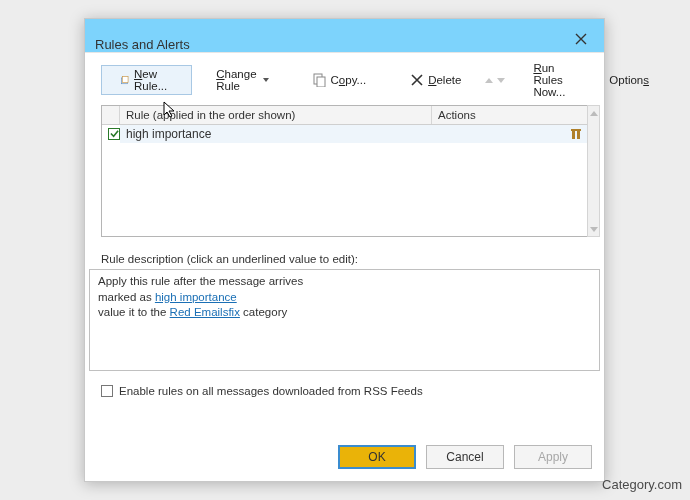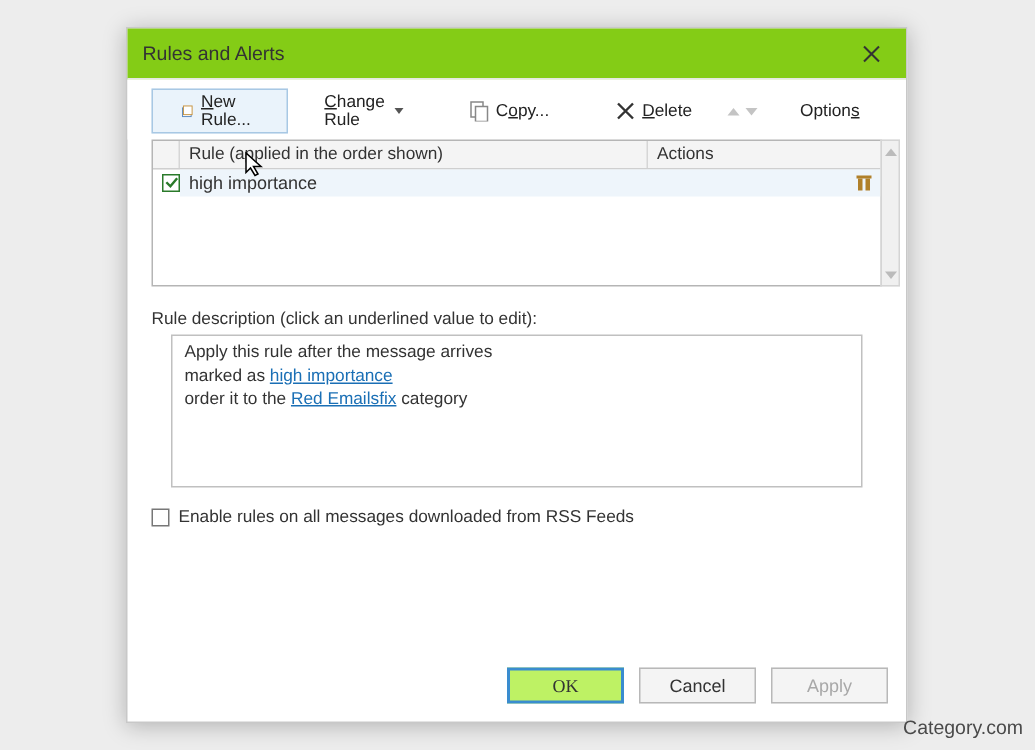--- a/index.html
+++ b/index.html
@@ -12,23 +12,23 @@
     position:relative;
   }
   .backdrop { position:absolute; inset:0; background:#ededed; }
   .dialog {
     position:absolute; left:84px; top:18px;
     width:521px; height:464px;
     background:#fff; border:1px solid #c8c8c8;
     box-shadow:0 2px 14px rgba(0,0,0,0.25);
   }
   .titlebar {
-    display:flex; align-items:center; justify-content:space-between;
+    display:flex; align-items:flex-end; justify-content:space-between;
     height:34px; padding:0 10px;
-    background:#84cc16; border-bottom:1px solid #e6e6e6;
+    background:#7dd3fc; border-bottom:1px solid #e6e6e6;
   }
   .titlebar .title { font-size:13px; }
   .closebtn {
     width:26px; height:26px; display:flex; align-items:center; justify-content:center;
     cursor:default;
   }
   .closebtn svg { width:12px; height:12px; }
   .tabs {
     display:flex; align-items:flex-end; gap:0;
     padding:8px 12px 0 12px;
@@ -56,21 +56,21 @@
     border:1px solid transparent;
   }
   .tbtn .u { text-decoration:underline; }
   .tbtn.hover { border:1px solid #a8c8e4; background:#eaf3fb; }
   .iconbox { width:14px; height:14px; display:flex; align-items:center; justify-content:center; }
   .arrowbtn { width:18px; height:16px; display:flex; align-items:center; justify-content:center; color:#888; }
   .arrowbtn.dis { color:#c4c4c4; }
   .ruleslist {
     margin:0 16px;
     border:1px solid #b5b5b5;
-    height:98px;
+    height:132px;
     position:relative;
     background:#fff;
   }
   .ruleslist .header {
     display:flex; background:#f4f4f4;
     border-bottom:1px solid #cfcfcf;
     font-size:11.5px; color:#333;
   }
   .ruleslist .header > div { padding:3px 6px; border-right:1px solid #d6d6d6; }
   .col-chk { width:18px; }
@@ -86,35 +86,35 @@
   .chk svg { width:9px; height:9px; }
   .actions-icons { display:flex; gap:2px; justify-content:flex-end; padding-right:4px !important; }
   .scrollbar {
     position:absolute; right:-13px; top:-1px; bottom:-1px; width:13px;
     background:#f0f0f0; border:1px solid #d4d4d4;
     display:flex; flex-direction:column; justify-content:space-between;
   }
   .sbarrow { height:14px; display:flex; align-items:center; justify-content:center; color:#999; }
   .desc-label { margin:16px 16px 4px 16px; font-size:11.5px; }
   .descbox {
-    margin:0 29px; border:1px solid #c0c0c0; height:102px;
+    margin:0 4px; border:1px solid #c0c0c0; height:102px;
     padding:4px 8px; font-size:11.5px; color:#333; line-height:1.35;
   }
   .link { color:#1a6fb5; text-decoration:underline; cursor:default; }
   .rssrow { margin:14px 16px 0 16px; display:flex; align-items:flex-end; gap:6px; font-size:11.5px; }
   .rssrow .box { width:12px; height:12px; border:1px solid #777; background:#fff; }
   .buttons {
     position:absolute; right:12px; bottom:12px; display:flex; gap:10px;
   }
   .btn {
     width:78px; height:24px; font-size:12px;
     border:1px solid #b8b8b8; background:#f4f4f4;
     display:flex; align-items:center; justify-content:center;
   }
-  .btn.primary { border:2px solid #3a8ccf; background:#bef264;font-family:Liberation Serif, serif; }
+  .btn.primary { border:2px solid #3a8ccf; background:#eab308; }
   .btn.disabled { color:#a8a8a8; }
   .watermark {
     position:absolute; right:8px; bottom:8px;
     font-size:13px; color:#4a4a4a; font-family:Arial,sans-serif;
   }
   .tri { width:0;height:0;border-left:4px solid transparent;border-right:4px solid transparent; display:inline-block;}
   .tri.down { border-top:5px solid currentColor; }
   .tri.up { border-bottom:5px solid currentColor; }
   .caret { width:0;height:0;border-left:3px solid transparent;border-right:3px solid transparent;border-top:4px solid #555; display:inline-block; margin-left:2px;}
   .cursor {
@@ -170,20 +170,23 @@
       <span><span class="u">D</span><span>elete</span></span>
     </div>
     <div class="arrowbtn dis">
         <span class="tri up"></span>
       </div>
     <div class="arrowbtn dis">
         <span class="tri down"></span>
       </div>
     <div style="width:6px"></div>
     <div class="tbtn">
+      <span><span class="u">R</span><span>un Rules Now...</span></span>
+    </div>
+    <div class="tbtn">
       <span><span>Option</span><span class="u">s</span></span>
     </div>
   </div>
 
   <div class="ruleslist">
     <div class="header">
       <div class="col-chk"></div>
       <div class="col-rule">Rule (applied in the order shown)</div>
       <div class="col-act">Actions</div>
     </div>
@@ -216,21 +219,21 @@
     </div>
   </div>
 
   <div class="desc-label">Rule description (click an underlined value to edit):</div>
   <div class="descbox">
     <div>Apply this rule after the message arrives</div>
     <div>
       <span>marked as </span><span class="link">high importance</span>
     </div>
     <div>
-      <span>order it to the </span><span class="link">Red Emailsfix</span><span> category</span>
+      <span>value it to the </span><span class="link">Red Emailsfix</span><span> category</span>
     </div>
   </div>
 
   <div class="rssrow">
     <span class="box"></span>
     <span>Enable rules on all messages downloaded from RSS Feeds</span>
   </div>
 
   <div class="buttons">
     <div class="btn primary">OK</div>

